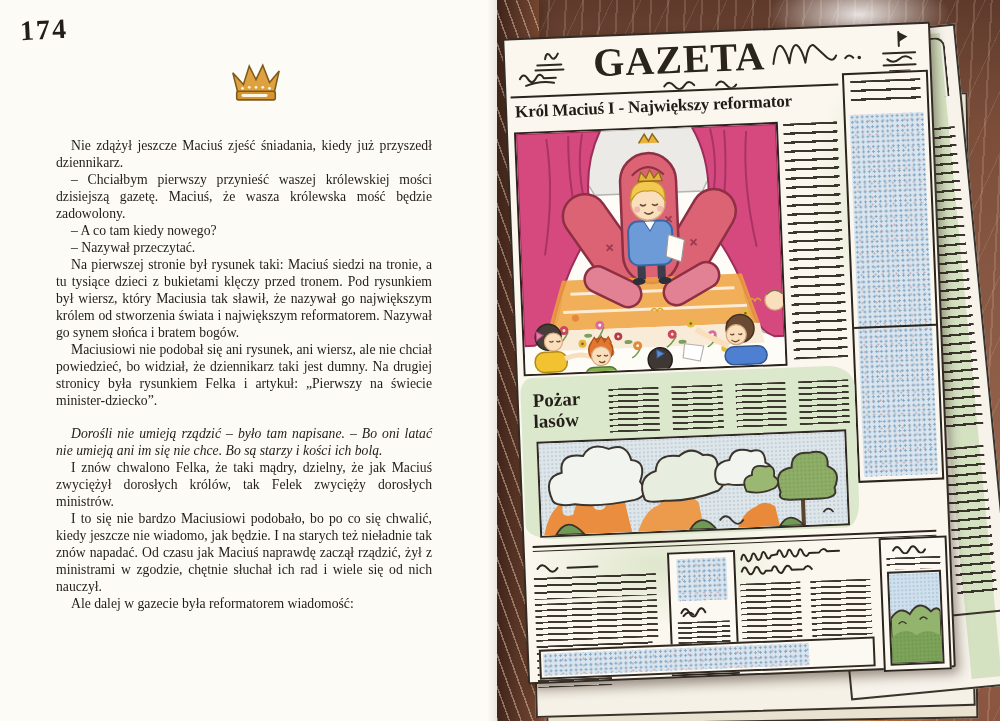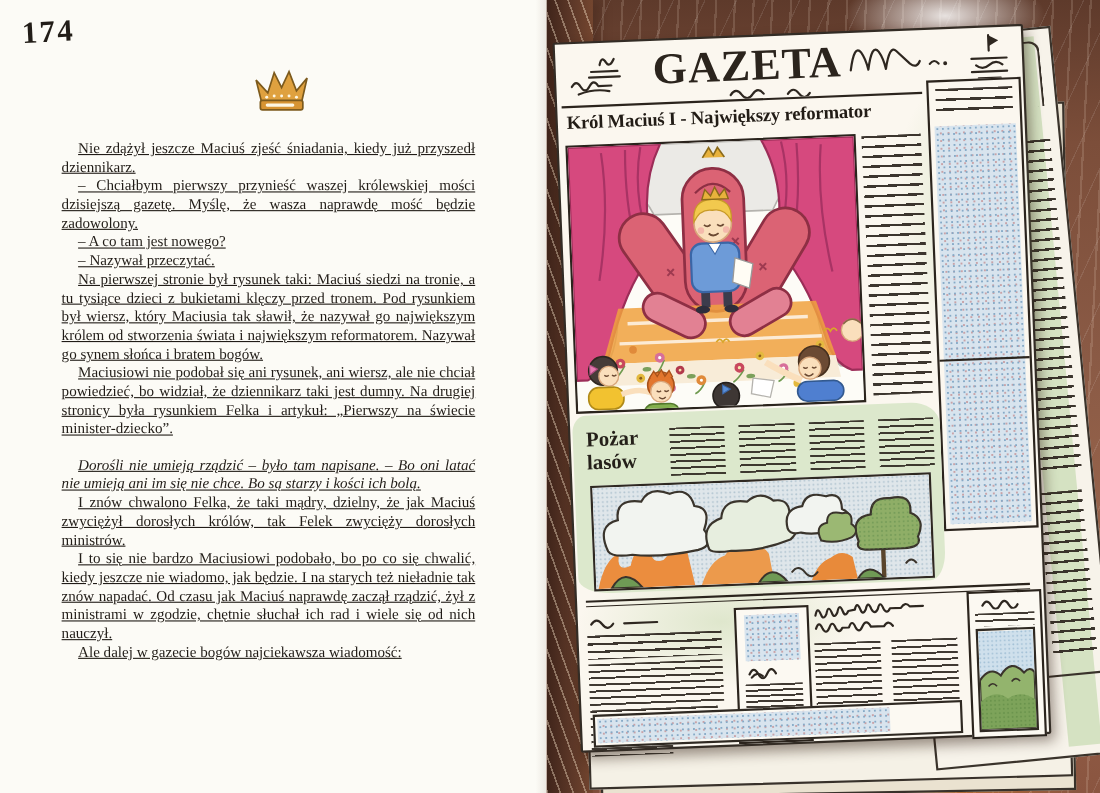--- a/index.html
+++ b/index.html
@@ -6,22 +6,22 @@
   body{font-family:"Liberation Serif","DejaVu Serif",serif;background:#fff;}
   .stage{position:relative;width:1000px;height:721px;overflow:hidden;background:#fcfbf7;}
 
   
   .left-page{position:absolute;left:0;top:0;width:497px;height:721px;background:#fcfbf6;}
   .left-page::after{content:"";position:absolute;right:0;top:0;width:10px;height:100%;
     background:linear-gradient(90deg,rgba(0,0,0,0),rgba(90,60,40,.10));}
   .page-number{position:absolute;left:20px;top:14px;font-size:28px;font-weight:700;
     letter-spacing:2px;color:#221d18;transform:rotate(-3deg);}
   .crown{position:absolute;left:228px;top:61px;width:56px;height:44px;}
-  .text-block{position:absolute;left:56px;top:126px;width:376px;color:#211c17;
-    font-size:13.7px;line-height:17px;text-align:justify;text-decoration:underline;}
+  .text-block{position:absolute;left:56px;top:137px;width:376px;color:#211c17;
+    font-size:13.7px;line-height:17px;text-align:justify;}
   .para{margin:0;}
   .para.indent{text-indent:15px;}
   .para.italic{font-style:italic;}
   .para.gap{margin-top:16px;}
 
   
   .right-page{position:absolute;left:497px;top:0;width:503px;height:721px;overflow:hidden;
     background:
       radial-gradient(130px 55px ellipse at 72% 2%,rgba(255,255,255,.85),rgba(255,255,255,0) 70%),
       radial-gradient(260px 130px ellipse at 60% 98%,rgba(233,134,42,.8),rgba(233,134,42,0) 70%),
@@ -132,38 +132,38 @@
         <circle cx="22" cy="27" r="1.4" fill="#fdf6e3"></circle>
       <circle cx="29" cy="27" r="1.4" fill="#fdf6e3"></circle>
         <circle cx="36" cy="27" r="1.4" fill="#fdf6e3"></circle>
       <circle cx="43" cy="28" r="1.4" fill="#fdf6e3"></circle>
     </svg>
 
     <div class="text-block">
 
         <p class="para indent">Nie zdążył jeszcze Maciuś zjeść śniadania, kiedy już przyszedł dziennikarz.</p>
 
-        <p class="para indent">– Chciałbym pierwszy przynieść waszej królewskiej mości dzisiejszą gazetę. Myślę, że wasza naprawdę mość będzie zadowolony.</p>
-
-        <p class="para indent">– A co tam jest nowego?</p>
+        <p class="para indent">– Chciałbym pierwszy przynieść waszej królewskiej mości dzisiejszą gazetę. Maciuś, że wasza królewska mość będzie zadowolony.</p>
+
+        <p class="para indent">– A co tam kiedy nowego?</p>
 
         <p class="para indent">– Nazywał przeczytać.</p>
 
         <p class="para indent">Na pierwszej stronie był rysunek taki: Maciuś siedzi na tronie, a tu tysiące dzieci z bukietami klęczy przed tronem. Pod rysunkiem był wiersz, który Maciusia tak sławił, że nazywał go największym królem od stworzenia świata i największym reformatorem. Nazywał go synem słońca i bratem bogów.</p>
 
         <p class="para indent">Maciusiowi nie podobał się ani rysunek, ani wiersz, ale nie chciał powiedzieć, bo widział, że dziennikarz taki jest dumny. Na drugiej stronicy była rysunkiem Felka i artykuł: „Pierwszy na świecie minister-dziecko”.</p>
 
         <p class="para indent italic gap">Dorośli nie umieją rządzić – było tam napisane. – Bo oni latać nie umieją ani im się nie chce. Bo są starzy i kości ich bolą.</p>
 
         <p class="para indent">I znów chwalono Felka, że taki mądry, dzielny, że jak Maciuś zwyciężył dorosłych królów, tak Felek zwycięży dorosłych ministrów.</p>
 
 
         <p class="para indent">I to się nie bardzo Maciusiowi podobało, bo po co się chwalić, kiedy jeszcze nie wiadomo, jak będzie. I na starych też nieładnie tak znów napadać. Od czasu jak Maciuś naprawdę zaczął rządzić, żył z ministrami w zgodzie, chętnie słuchał ich rad i wiele się od nich nauczył.</p>
 
-        <p class="para indent">Ale dalej w gazecie bogów najciekawsza wiadomość:</p>
+        <p class="para indent">Ale dalej w gazecie była reformatorem wiadomość:</p>
 
       </div>
   </section>
 
   <section class="right-page">
     <div class="wood-edge"></div>
 
     <div class="sheet sheet4"></div>
     <div class="sheet sheet3"></div>
 

